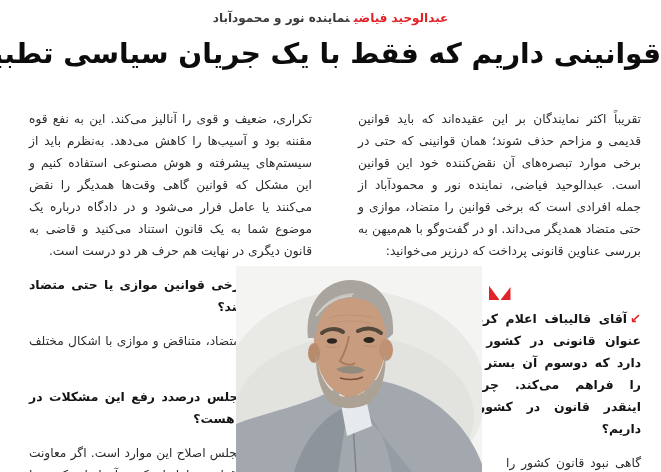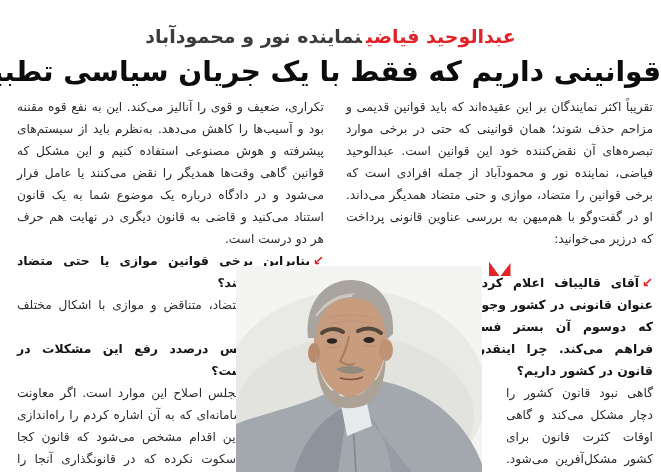--- a/index.html
+++ b/index.html
@@ -2,30 +2,30 @@
 <html lang="fa" dir="rtl" style="--red: #e0242a;"><head>
 <meta charset="utf-8">
 <style>
   * { margin:0; padding:0; box-sizing:border-box; }
   html,body { background:#fff; }
   .page {
     position:relative; width:661px; height:472px; margin:0 auto;
     background:#fff; overflow:hidden; direction:rtl;
     font-family:"DejaVu Sans", sans-serif; color:#2b2b2b;
   }
-  .header { text-align:center; padding-top:27px; font-size:19px; line-height:18px; }
+  .header { text-align:center; padding-top:9px; font-size:12px; line-height:18px; }
   .header .byline-name { color:var(--red,#e0242a); font-weight:bold; margin-left:4px; }
   .header .byline-role { color:#3c3c3c; font-weight:bold; }
   .headline {
     text-align:center; font-weight:bold; color:#0c0c0c;
     font-size:28px; line-height:40px; margin-top:7px; white-space:nowrap;
   }
   .cols { position:absolute; top:96px; right:8px; left:8px; display:flex; gap:22px; }
   .col { width:307px; flex:0 0 auto; font-size:12.2px; line-height:22px; text-align:justify; }
-  .col p { margin:0; }
+  .col p { margin:12px; }
   .q { font-weight:bold; color:#141414; font-size:12.4px; }
   .qmark { color:var(--red,#e0242a); font-weight:bold; font-size:13px; margin-left:3px; }
   .divider { text-align:center; height:22px; padding-top:4px; }
   .tri { display:inline-block; vertical-align:bottom; }
   .tri-a { width:10px; height:13px; background:var(--red,#e0242a);
            clip-path:polygon(100% 0, 0 100%, 100% 100%); margin-left:1px; }
   .tri-b { width:11px; height:15px; background:var(--red,#e0242a);
            clip-path:polygon(0 0, 0 100%, 100% 100%); }
   .sp { background:transparent; }
   .sp.l { float:left; clear:left; }

